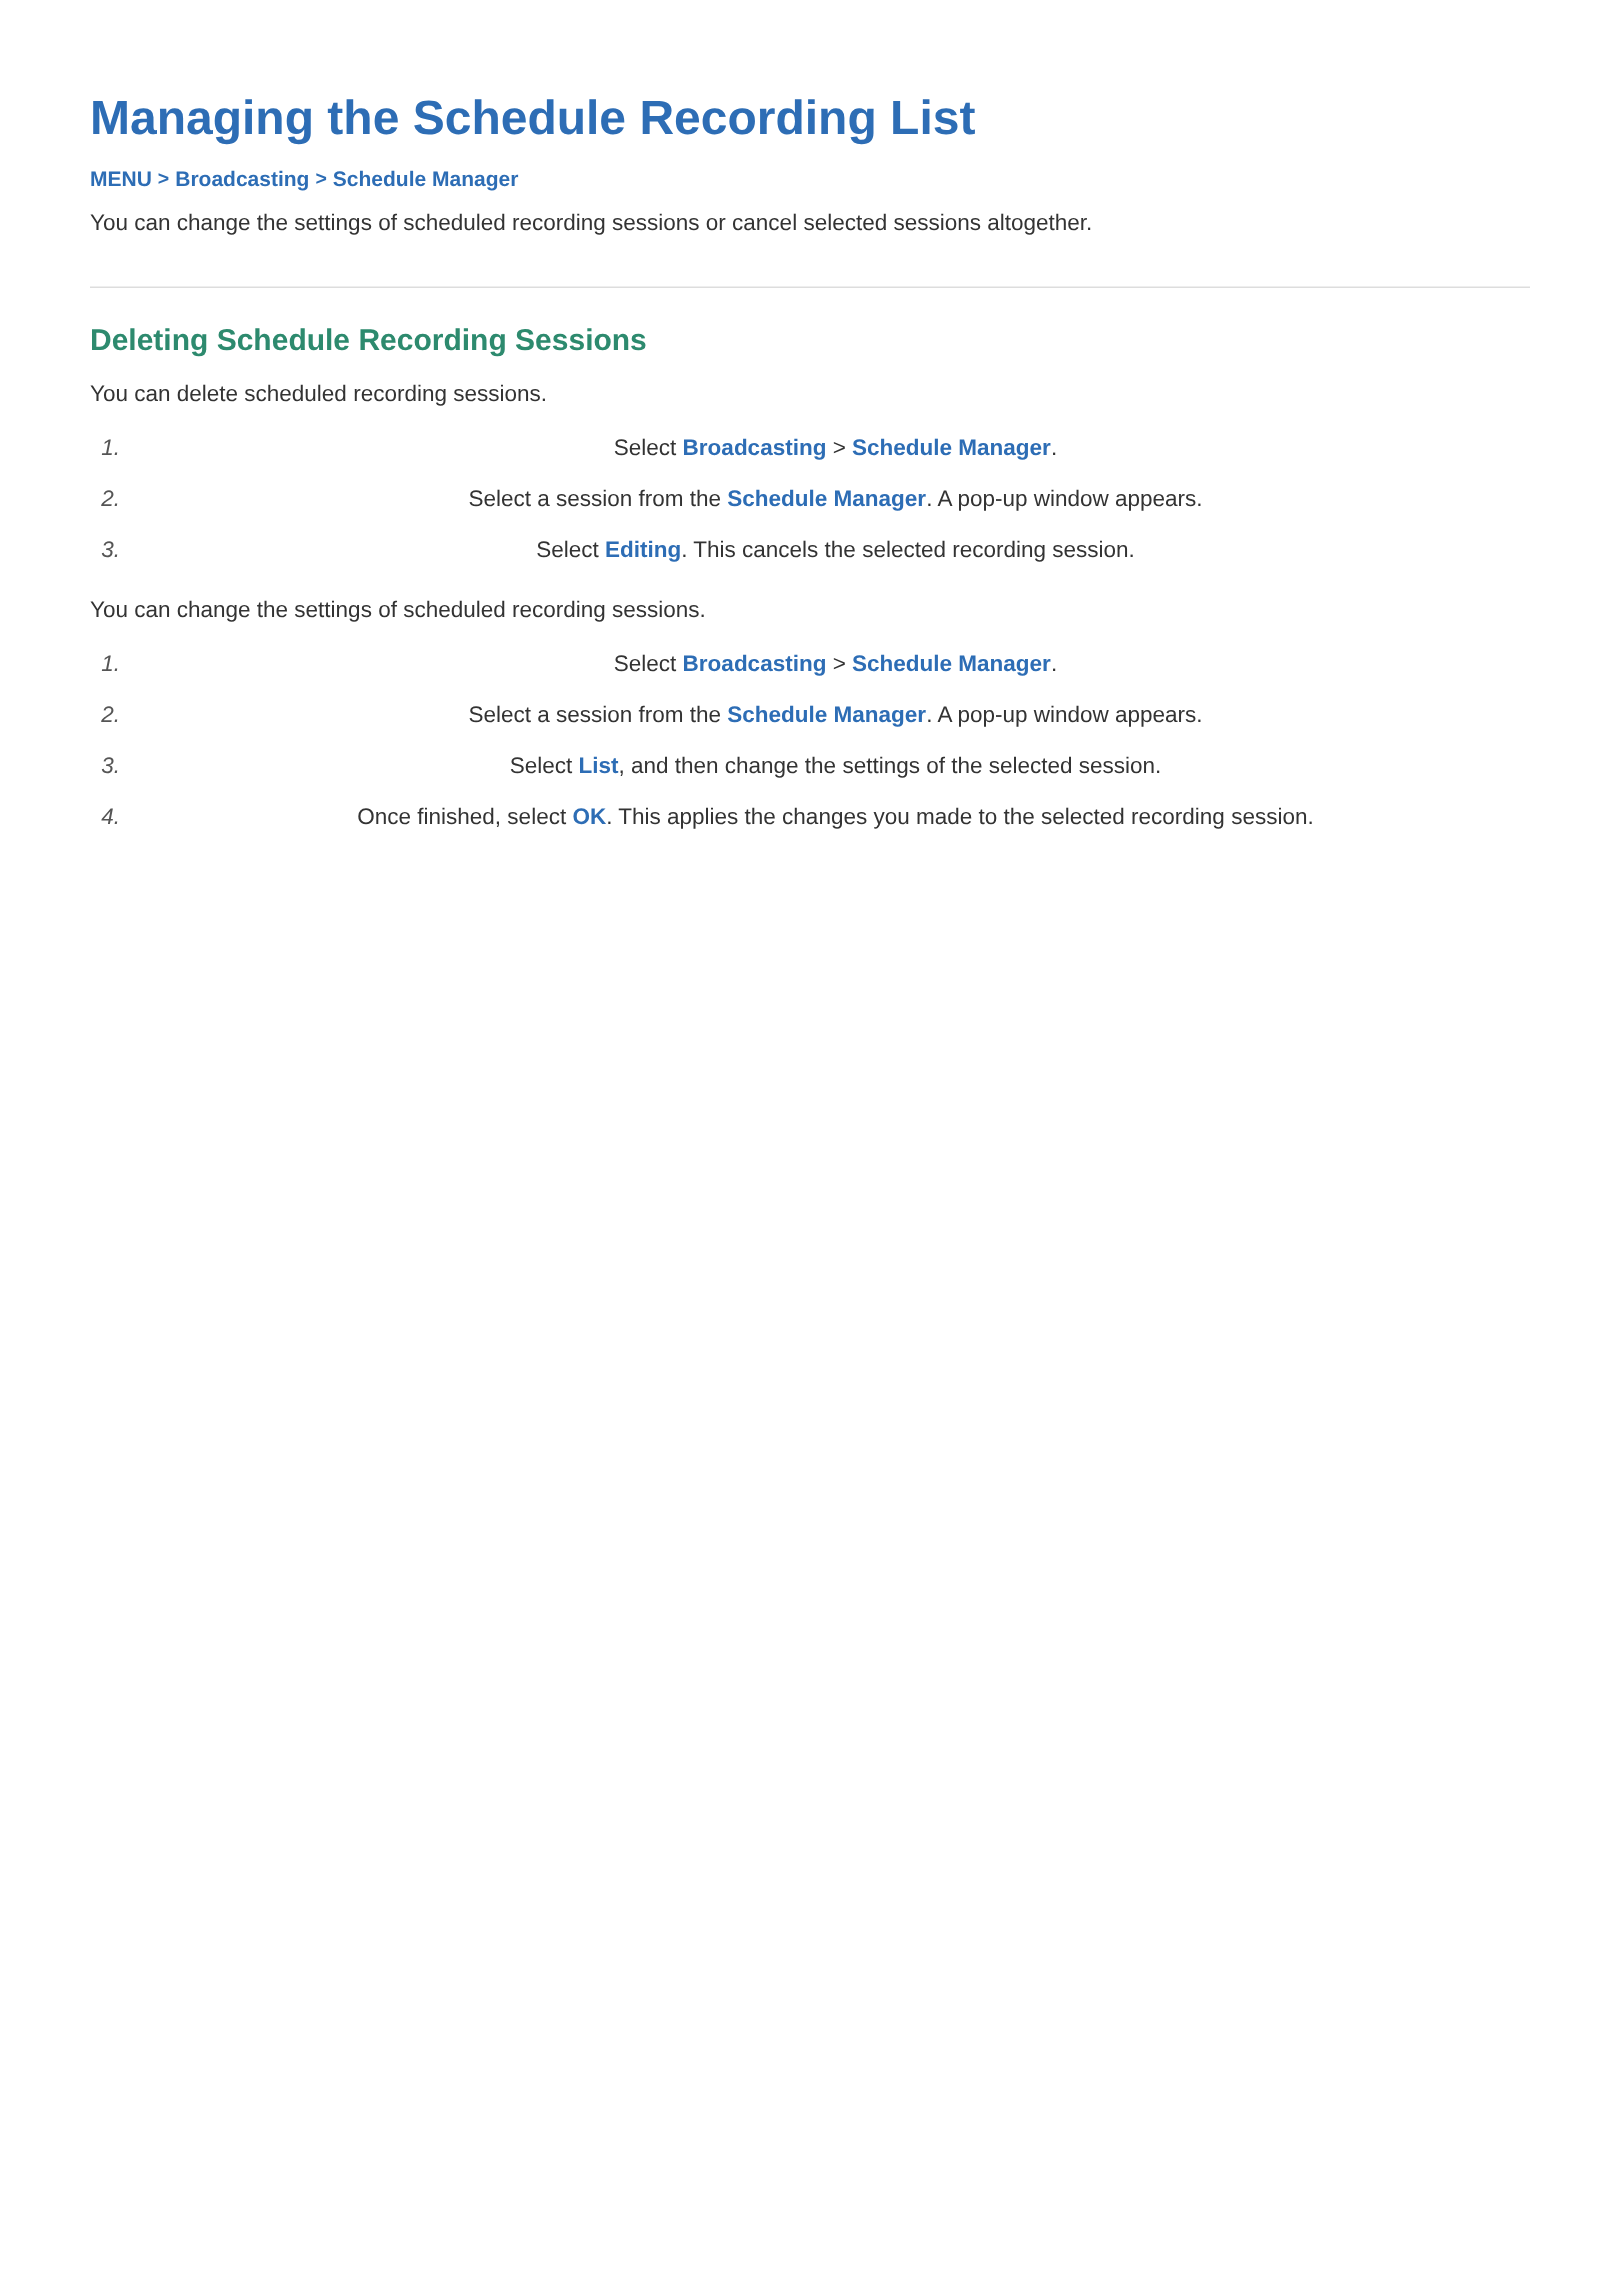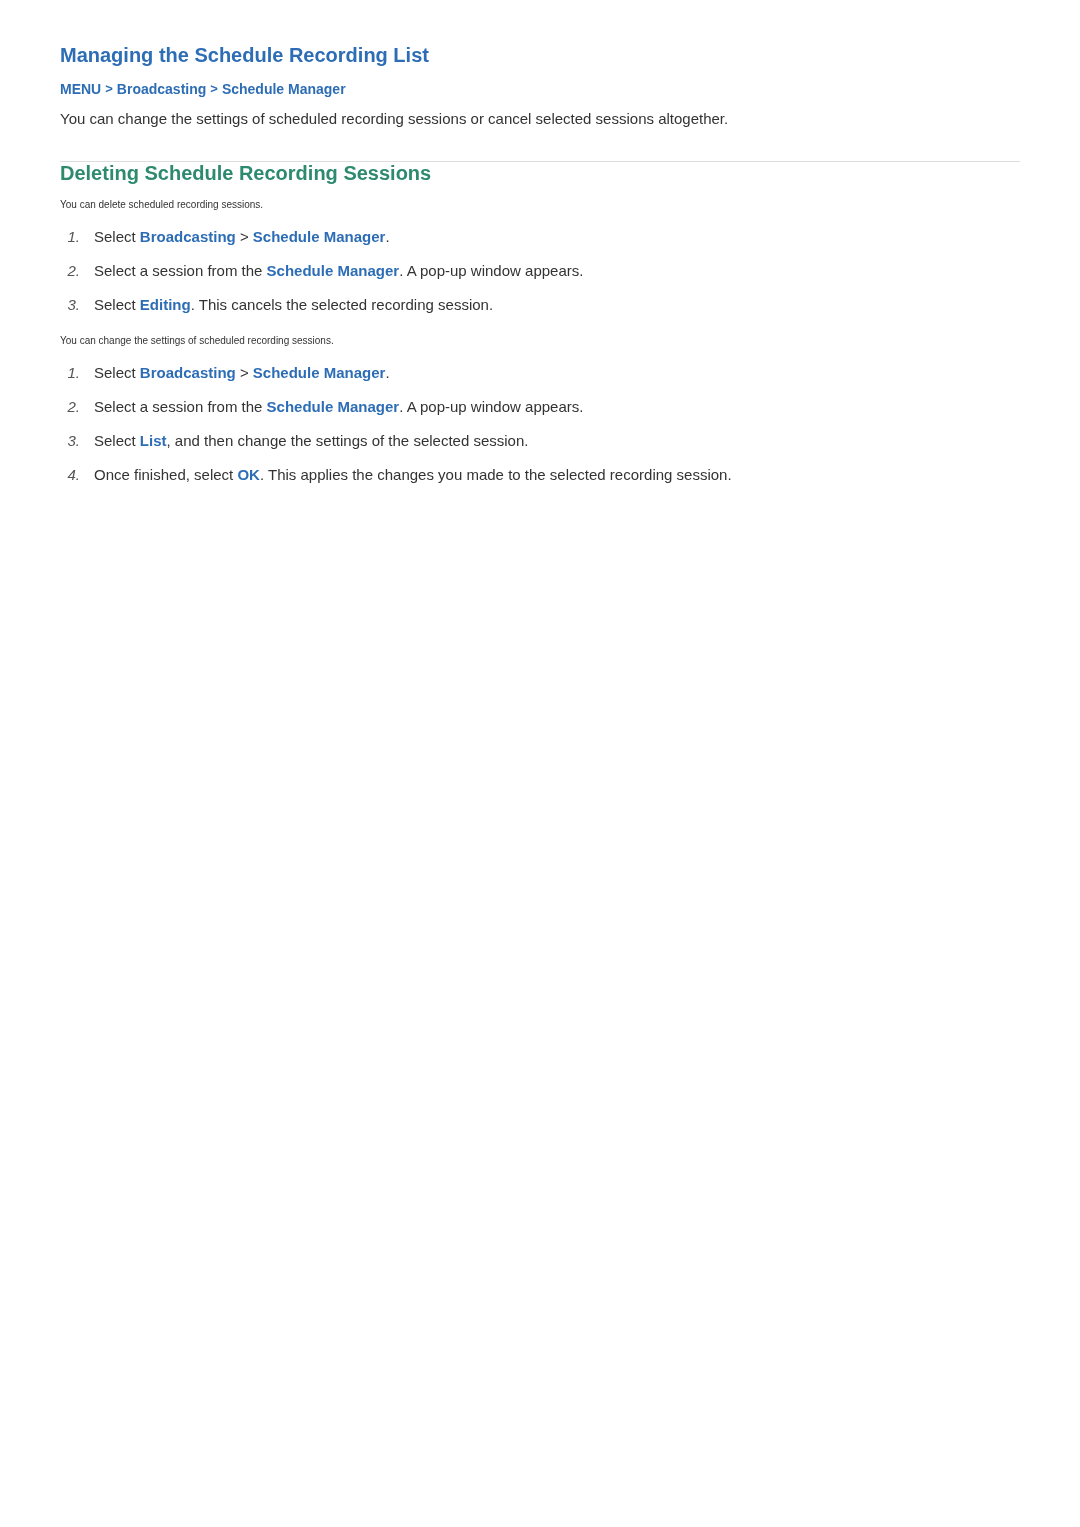--- a/index.html
+++ b/index.html
@@ -12,25 +12,25 @@
       background: #ffffff;
       font-family: 'Arial', sans-serif;
       font-size: 15px;
       color: #333333;
       width: 1080px;
       min-height: 1527px;
       padding: 40px 60px;
     }
 
     .page-title {
-      font-size: 20px;
+      font-size: 32px;
       font-weight: 600;
       color: #2d6db5;
       margin-bottom: 14px;
-      margin-top: 4px;
+      margin-top: 20px;
     }
 
     .breadcrumb {
       display: flex;
       gap: 4px;
       margin-bottom: 10px;
       font-size: 14px;
     }
 
     .breadcrumb-item {
@@ -51,24 +51,25 @@
       line-height: 1.6;
     }
 
     .section-title {
       font-size: 20px;
       font-weight: 600;
       color: #2d8a6e;
       margin-bottom: 12px;
       margin-top: 30px;
       border-top: 1px solid #dddddd;
+      padding-top: 24px;
     }
 
     .section-description {
-      font-size: 10px;
+      font-size: 15px;
       color: #333333;
       margin-bottom: 12px;
       line-height: 1.6;
     }
 
     .steps-list {
       list-style: none;
       padding: 0;
       margin: 0 0 16px 0;
     }
@@ -87,20 +88,21 @@
       font-style: italic;
       color: #555555;
       min-width: 20px;
       text-align: right;
       flex-shrink: 0;
       font-size: 15px;
     }
 
     .step-content {
       flex: 1;
+      text-align: center;
     }
 
     .link-text {
       color: #2d6db5;
       font-weight: 600;
     }
 
     .section-block {
       margin-bottom: 10px;
     }

